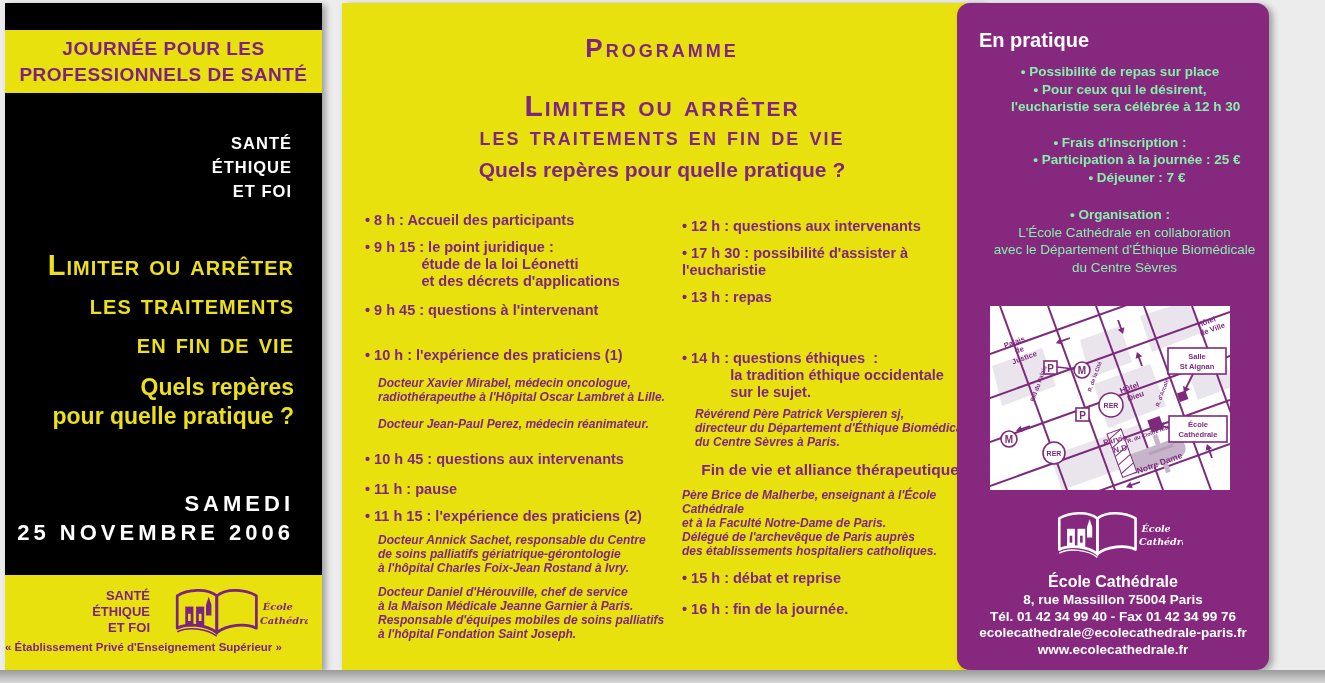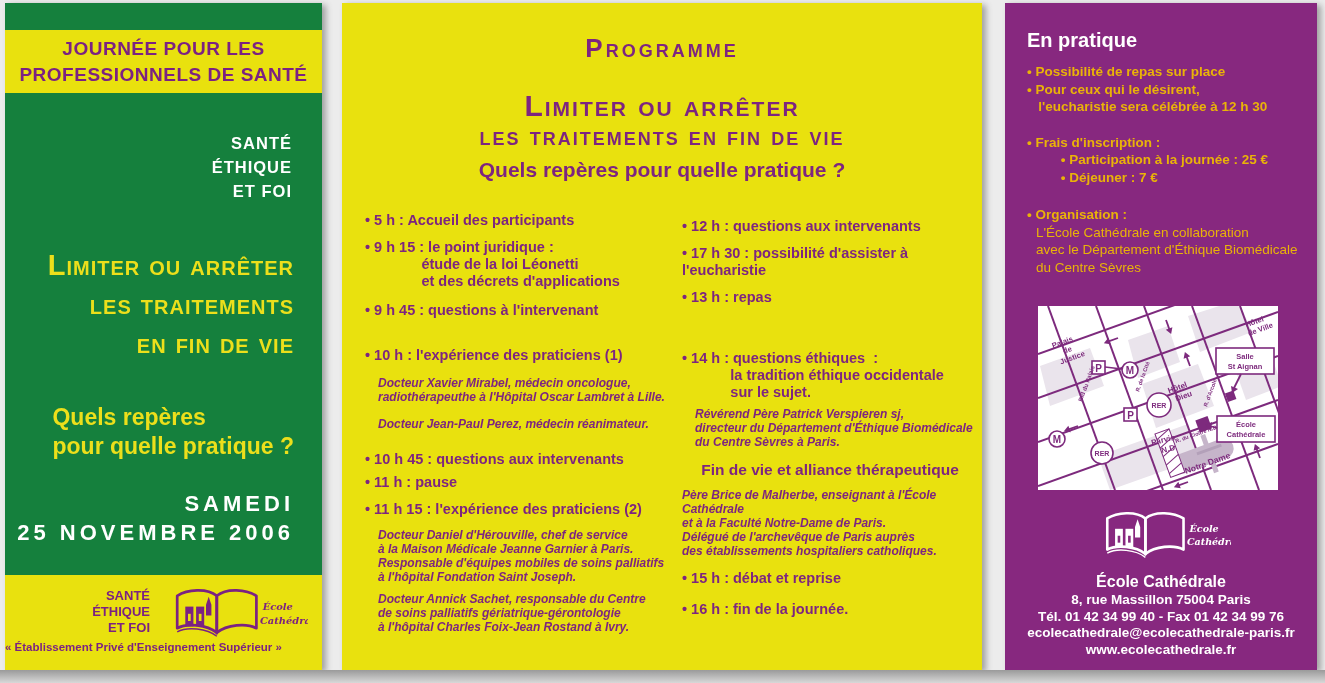--- a/index.html
+++ b/index.html
@@ -1,32 +1,32 @@
 <!DOCTYPE html>
 <html><head>
 <meta charset="utf-8">
 <style>
   html,body{margin:0;padding:0;}
   body{font-family:"Liberation Sans",sans-serif;background:#ececec;}
   #canvas{position:relative;width:1325px;height:683px;background:#ececec;overflow:hidden;}
   .panel{position:absolute;top:3px;height:667px;box-shadow:4px 2px 6px rgba(70,70,70,.45);}
-  #panel-left{left:5px;width:317px;background:#15803d;}
+  #panel-left{left:5px;width:317px;background:#000000;}
   #panel-mid{left:342px;width:640px;background:#e9e10e;}
-  #panel-right{left:1005px;width:312px;background:#87287f;}
+  #panel-right{left:957px;width:312px;background:#87287f;border-radius:13px;}
   .pw{white-space:pre-wrap;}
   .sc{font-variant:small-caps;}
   
   .lp-banner{position:absolute;left:0;top:27px;width:100%;height:63px;background:#e9e10e;
     color:#7b2282;font-weight:bold;font-size:19px;line-height:26px;text-align:center;
     display:flex;align-items:center;justify-content:center;letter-spacing:.5px;}
   .lp-theme{position:absolute;right:30px;top:128px;text-align:right;color:#fff;font-weight:bold;
     font-size:16.5px;line-height:24px;letter-spacing:1px;}
   .lp-title{position:absolute;right:28px;top:243px;text-align:right;color:#ecdf1b;font-weight:bold;
     font-size:29px;line-height:39px;letter-spacing:1px;}
-  .lp-sub{position:absolute;right:28px;top:400px;text-align:left;color:#ecdf1b;font-weight:bold;
+  .lp-sub{position:absolute;right:28px;top:370px;text-align:right;color:#ecdf1b;font-weight:bold;
     font-size:23px;line-height:29px;}
   .lp-date{position:absolute;right:28px;top:486px;text-align:right;color:#fff;font-weight:bold;
     font-size:22px;line-height:29px;letter-spacing:4px;}
   .lp-footer{position:absolute;left:0;top:572px;width:100%;height:95px;background:#e9e10e;color:#7b2282;}
   .lp-footer-row{display:flex;align-items:center;justify-content:flex-end;padding:10px 14px 0 0;gap:8px;}
   .lp-footer-theme{text-align:right;font-weight:bold;font-size:13px;line-height:16px;}
   .lp-note{text-align:left;font-weight:bold;font-size:11.5px;margin-top:2px;}
   
   .logo{display:block;}
   .logo .page{fill:none;stroke:currentColor;stroke-width:3;stroke-linejoin:round;}
@@ -43,21 +43,21 @@
   .pg-t2{margin:0;text-align:center;color:#7d2580;font-size:26px;letter-spacing:2px;font-weight:bold;line-height:28px;}
   .pg-sub{margin:8px 0 0;text-align:center;color:#7d2580;font-size:21px;font-weight:bold;}
   .pg-col{position:absolute;top:209px;color:#7d2580;}
   #pg-col-left{left:23px;width:305px;}
   #pg-col-right{left:340px;width:296px;}
   .slot{font-size:14.5px;font-weight:bold;line-height:17px;margin:0;}
   .speaker{font-size:12px;font-weight:bold;font-style:italic;line-height:14px;margin:0 0 0 13px;}
   .subhead{font-size:15.5px;font-weight:bold;text-align:center;margin:0;}
   
   .rp-heading{position:absolute;left:22px;top:26px;margin:0;color:#fff;font-size:20px;font-weight:bold;}
-  .rp-items{position:absolute;left:22px;top:60px;width:282px;color:#eab308;}
+  .rp-items{position:absolute;left:22px;top:60px;width:282px;color:#86efac;text-align:center;}
   .rp-item{font-size:13.5px;font-weight:bold;line-height:17.5px;}
   .rp-body{font-size:13.5px;font-weight:normal;line-height:17.5px;margin-left:9px;}
   .map-wrap{position:absolute;left:33px;top:303px;width:240px;height:184px;background:#fff;}
   .map text{font-family:"Liberation Sans",sans-serif;fill:#7d2a7d;font-weight:bold;}
   .map .street{stroke:#7d2a7d;stroke-width:2;fill:none;}
   .map .blk{fill:#eae4ec;stroke:none;}
   .map .icon-box{fill:#fff;stroke:#7d2a7d;stroke-width:1.6;}
   .map .lbl-box{fill:#fff;stroke:#7d2a7d;stroke-width:1.6;}
   .map .arrow line{stroke:#7d2a7d;stroke-width:1.8;}
   .map .arrow polygon{fill:#7d2a7d;}
@@ -111,39 +111,39 @@
     </div>
   </div>
 
   <div id="panel-mid" class="panel">
     <h1 class="pg-heading sc">Programme</h1>
     <div class="pg-t1 sc">Limiter ou arrêter</div>
     <div class="pg-t2 sc">les traitements en fin de vie</div>
     <div class="pg-sub">Quels repères pour quelle pratique ?</div>
 
     <div id="pg-col-left" class="pg-col">
-      <div class="slot pw">• 5 h : Accueil des participants</div>
+      <div class="slot pw">• 8 h : Accueil des participants</div>
       <div class="slot pw" style="margin-top:10px">• 9 h 15 : le point juridique :
               étude de la loi Léonetti
               et des décrets d'applications</div>
       <div class="slot pw" style="margin-top:12px">• 9 h 45 : questions à l'intervenant</div>
       <div class="slot pw" style="margin-top:28px">• 10 h : l'expérience des praticiens (1)</div>
       <div class="speaker pw" style="margin-top:12px">Docteur Xavier Mirabel, médecin oncologue,
 radiothérapeuthe à l'Hôpital Oscar Lambret à Lille.</div>
       <div class="speaker pw" style="margin-top:13px">Docteur Jean-Paul Perez, médecin réanimateur.</div>
       <div class="slot pw" style="margin-top:20px">• 10 h 45 : questions aux intervenants</div>
-      <div class="slot pw" style="margin-top:6px">• 11 h : pause</div>
+      <div class="slot pw" style="margin-top:13px">• 11 h : pause</div>
       <div class="slot pw" style="margin-top:10px">• 11 h 15 : l'expérience des praticiens (2)</div>
+      <div class="speaker pw" style="margin-top:8px">Docteur Annick Sachet, responsable du Centre
+de soins palliatifs gériatrique-gérontologie
+à l'hôpital Charles Foix-Jean Rostand à Ivry.</div>
       <div class="speaker pw" style="margin-top:10px">Docteur Daniel d'Hérouville, chef de service
 à la Maison Médicale Jeanne Garnier à Paris.
 Responsable d'équipes mobiles de soins palliatifs
 à l'hôpital Fondation Saint Joseph.</div>
-      <div class="speaker pw" style="margin-top:8px">Docteur Annick Sachet, responsable du Centre
-de soins palliatifs gériatrique-gérontologie
-à l'hôpital Charles Foix-Jean Rostand à Ivry.</div>
     </div>
 
     <div id="pg-col-right" class="pg-col">
       <div class="slot pw" style="margin-top:6px">• 12 h : questions aux intervenants</div>
       <div class="slot pw" style="margin-top:10px">• 17 h 30 : possibilité d'assister à l'eucharistie</div>
       <div class="slot pw" style="margin-top:10px">• 13 h : repas</div>
       <div class="slot pw" style="margin-top:44px">• 14 h : questions éthiques  :
             la tradition éthique occidentale
             sur le sujet.</div>
       <div class="speaker pw" style="margin-top:6px">Révérend Père Patrick Verspieren sj,

